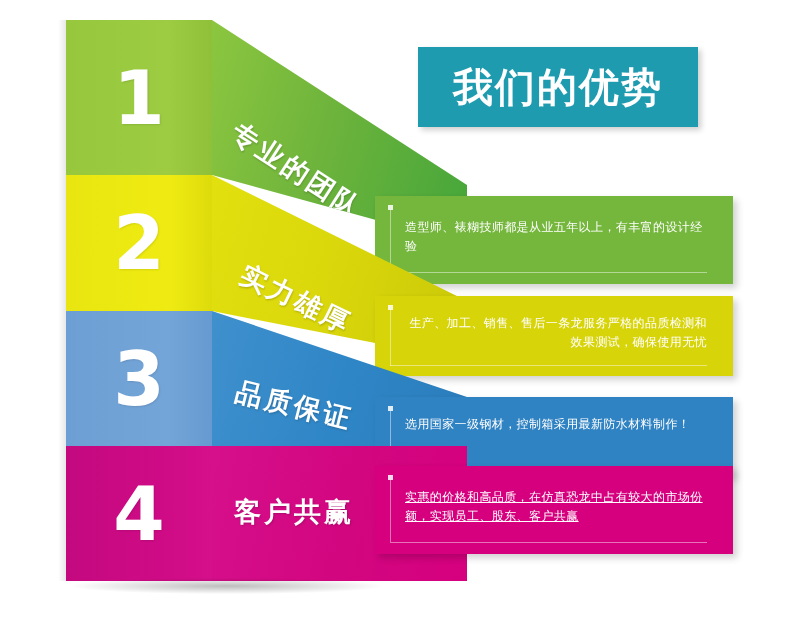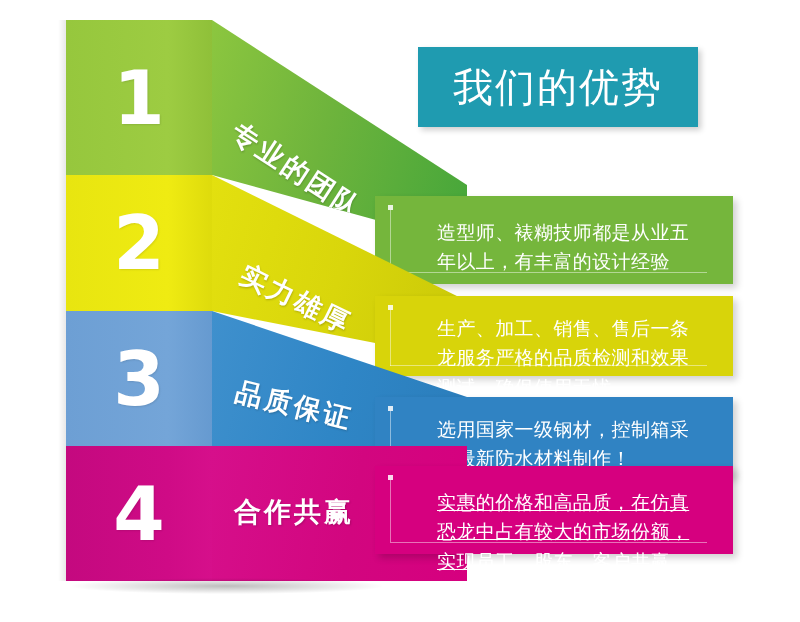--- a/index.html
+++ b/index.html
@@ -27,21 +27,21 @@
     height: 80px;
     background: #1f9bb0;
     box-shadow: 3px 3px 6px rgba(0,0,0,0.20);
     display: flex;
     align-items: center;
     justify-content: center;
   }
   .title-banner .title-text {
     color: #ffffff;
     font-size: 40px;
-    font-weight: normal;
+    font-weight: bold;
     letter-spacing: 2px;
     line-height: 1;
     white-space: nowrap;
   }
 
   
   .row {
     position: absolute;
     left: 0;
     width: 800px;
@@ -108,24 +108,23 @@
     position: absolute;
     left: 15px;
     height: 1px;
     background: rgba(255,255,255,0.45);
   }
   .panel .ptext {
     position: absolute;
     left: 30px;
     right: 26px;
     color: #ffffff;
-    font-size: 19px;
+    font-size: 12px;
     line-height: 1.55;
     letter-spacing: 0.4px;
-    margin-left: 32px;
   }
 
   
   #row1 { top: 20px; height: 155px; }
   #row1 .numbox {
     top: 0; height: 155px;
     background: linear-gradient(to right, #96c73d 0%, #9dcc42 70%, #8fc039 100%);
   }
   #row1 .ribbon {
     top: 0;
@@ -156,21 +155,21 @@
     background: linear-gradient(105deg, #e3e00f 0%, #d9d60b 50%, #c9c808 100%);
     clip-path: polygon(0 0, 100% 126px, 100% 186px, 0 136px);
   }
   #row2 .ribbon-label { left: 30px; top: 80px; transform: rotate(26deg); }
   #row2 .panel {
     top: 121px; height: 80px;
     background: #d8d40a;
   }
   #row2 .panel .guide-v { height: 56px; }
   #row2 .panel .guide-h { top: 69px; width: 317px; }
-  #row2 .panel .ptext { top: 18px; }
+  #row2 .panel .ptext { top: 18px; text-align: right; }
 
   
   #row3 { top: 311px; height: 135px; }
   #row3 .numbox {
     top: 0; height: 135px;
     background: linear-gradient(to right, #6d9fd4 0%, #74a5d8 70%, #669ad0 100%);
   }
   #row3 .ribbon {
     top: 0;
     width: 255px;
@@ -281,21 +280,21 @@
       <span class="guide-h"></span>
       <div class="ptext">选用国家一级钢材，控制箱采用最新防水材料制作！</div>
     </div>
   </div>
 
   <div class="row" id="row4">
     <div class="numbox">
       <span class="num">4</span>
     </div>
     <div class="ribbon">
-      <span class="ribbon-label">合作共赢</span>
+      <span class="ribbon-label">客户共赢</span>
     </div>
     <div class="panel">
       <span class="bullet"></span>
       <span class="guide-v"></span>
       <span class="guide-h"></span>
       <div class="ptext">实惠的价格和高品质，在仿真恐龙中占有较大的市场份额，实现员工、股东、客户共赢</div>
     </div>
   </div>
 
   <div class="base-shadow"></div>

